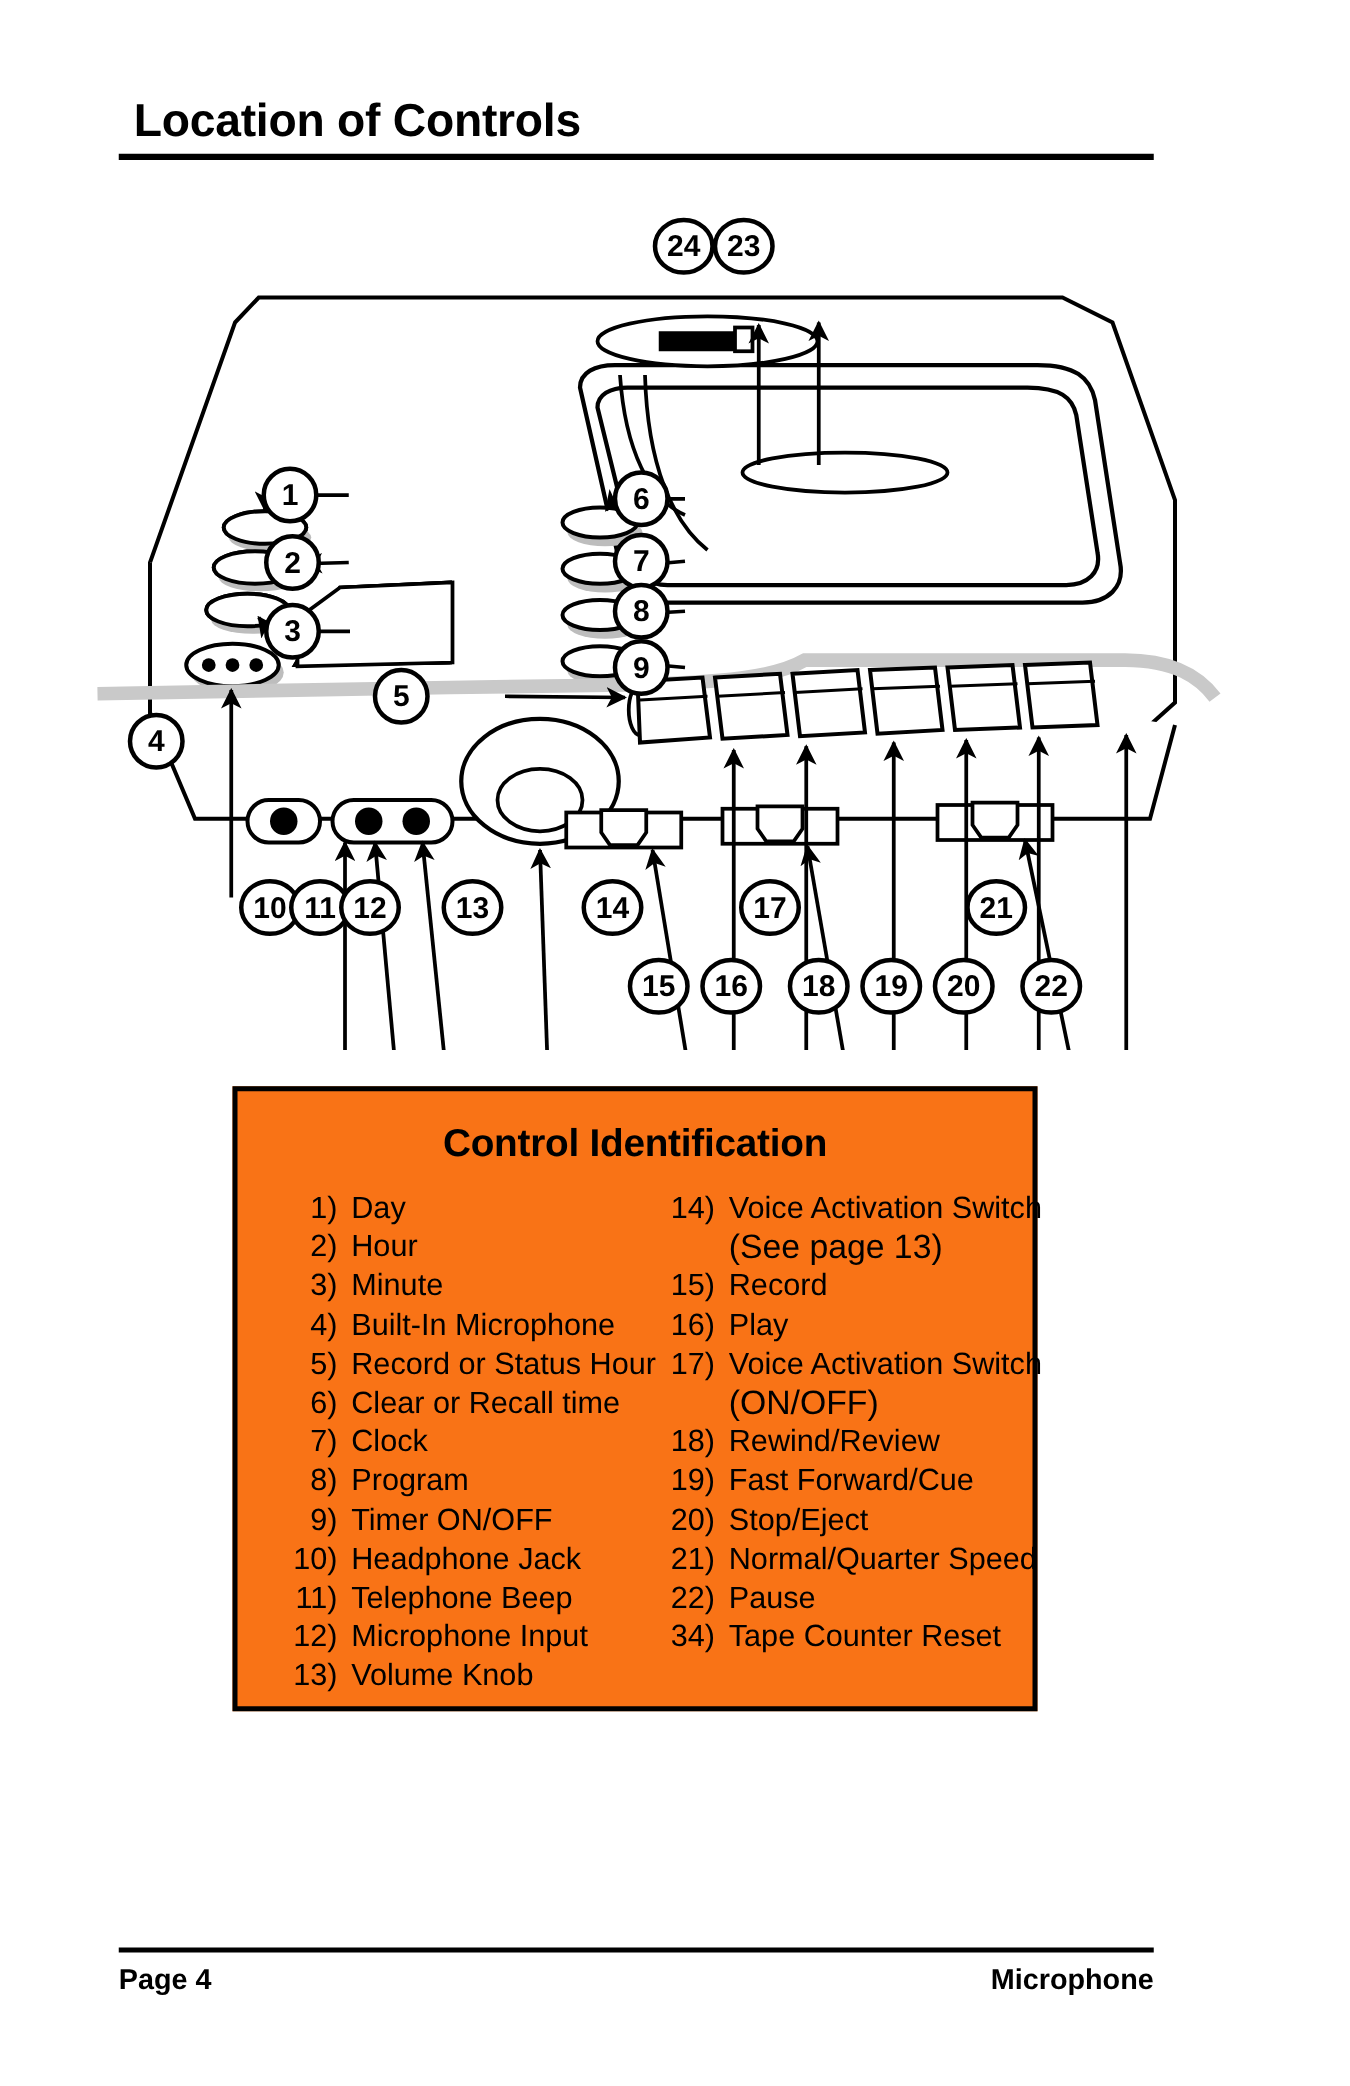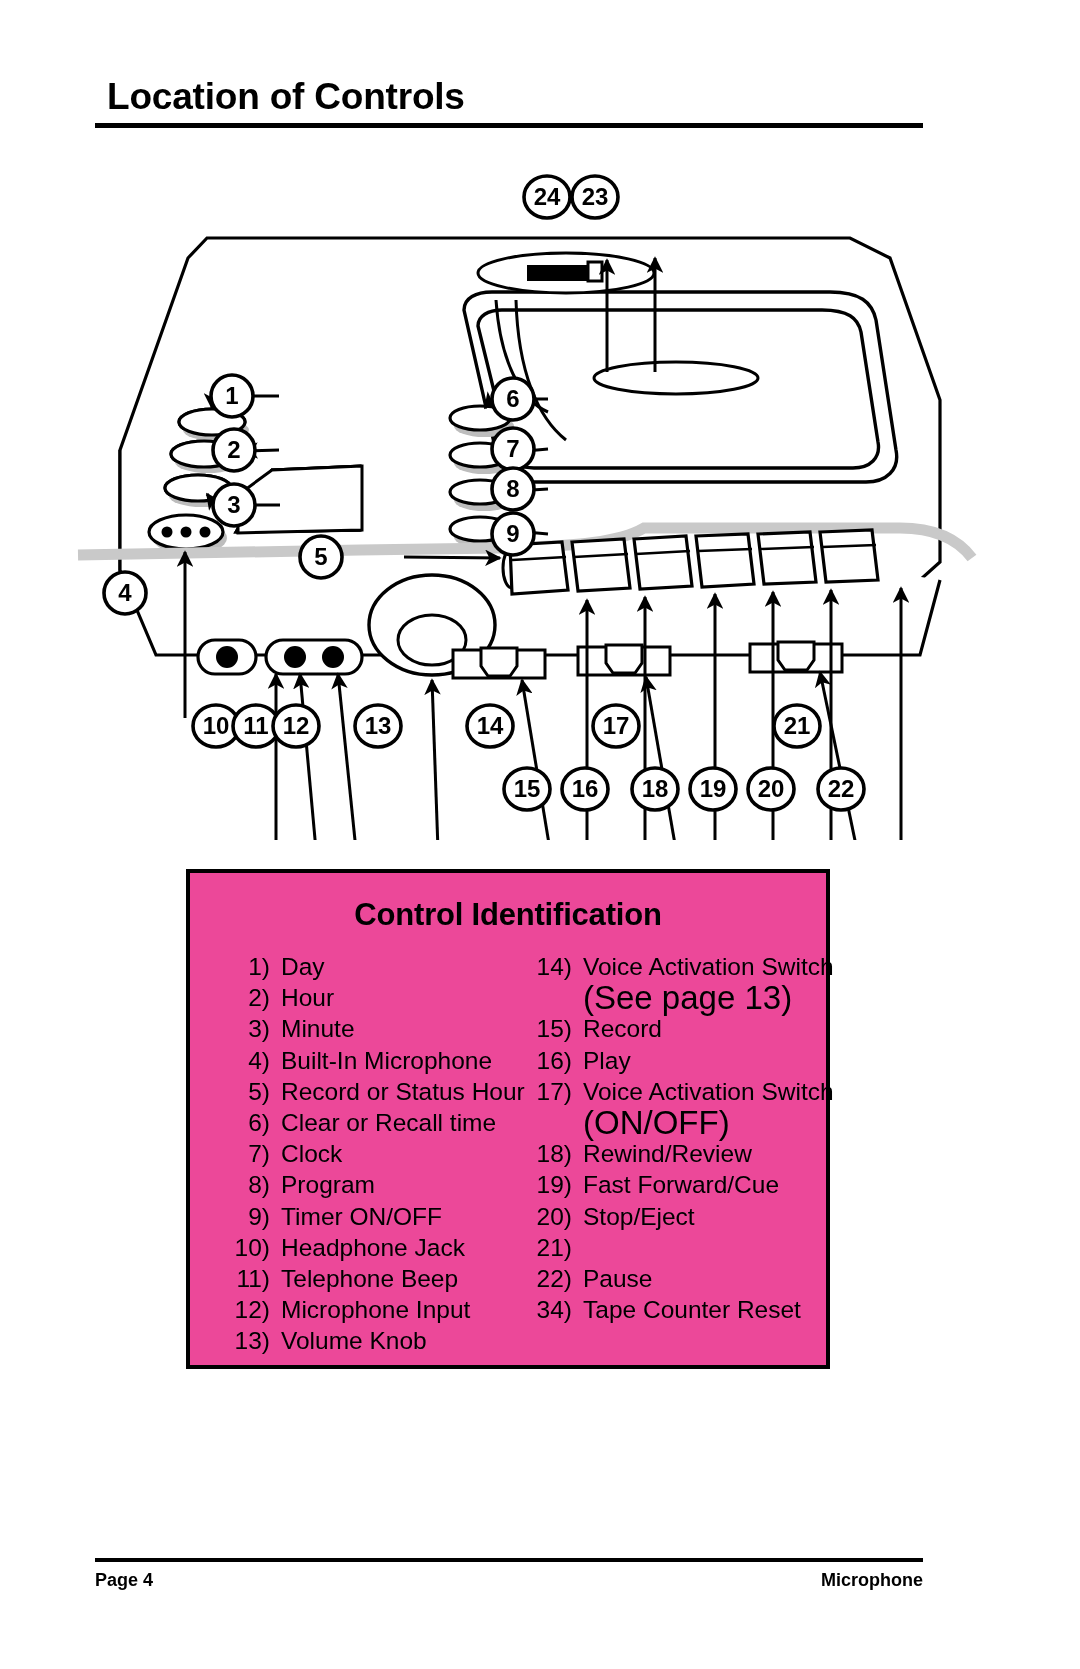--- a/index.html
+++ b/index.html
@@ -51,21 +51,21 @@
 
   
   .ci-box {
     position: absolute;
     left: 186px;
     top: 869px;
     width: 644px;
     height: 500px;
     border: 4px solid #000;
     box-sizing: border-box;
-    background: #ec4899;
+    background: #f97316;
   }
   .ci-title {
     text-align: center;
     font-size: 31px;
     font-weight: bold;
     margin-top: 24px;
     margin-bottom: 18px;
     letter-spacing: -0.2px;
   }
   .ci-cols {
@@ -86,42 +86,42 @@
   }
   .ci-num {
     width: 54px;
     text-align: right;
     padding-right: 11px;
     flex: none;
   }
   .ci-label { flex: 1 1 auto; }
   .ci-cont {
     padding-left: 65px;
-    font-size: 33px;
+    font-size: 27px;
     line-height: 31.2px;
     white-space: nowrap;
   }
 
   
   .footer-rule {
     position: absolute;
     left: 95px;
     top: 1558px;
     width: 828px;
     height: 4px;
     background: #000;
   }
   .footer {
     position: absolute;
     left: 95px;
     top: 1570px;
     width: 828px;
     display: flex;
     justify-content: space-between;
-    font-size: 18px;
+    font-size: 23px;
     font-weight: bold;
   }
 
   
 </style>
 </head>
 <body>
 
 <div class="page">
 
@@ -478,20 +478,21 @@
           <div class="ci-item">
             <span class="ci-num">19)</span>
             <span class="ci-label">Fast Forward/Cue</span>
           </div>
           <div class="ci-item">
             <span class="ci-num">20)</span>
             <span class="ci-label">Stop/Eject</span>
           </div>
           <div class="ci-item">
             <span class="ci-num">21)</span>
+            <span class="ci-label">Normal/Quarter Speed</span>
           </div>
           <div class="ci-item">
             <span class="ci-num">22)</span>
             <span class="ci-label">Pause</span>
           </div>
           <div class="ci-item">
             <span class="ci-num">34)</span>
             <span class="ci-label">Tape Counter Reset</span>
           </div>
         </div>

